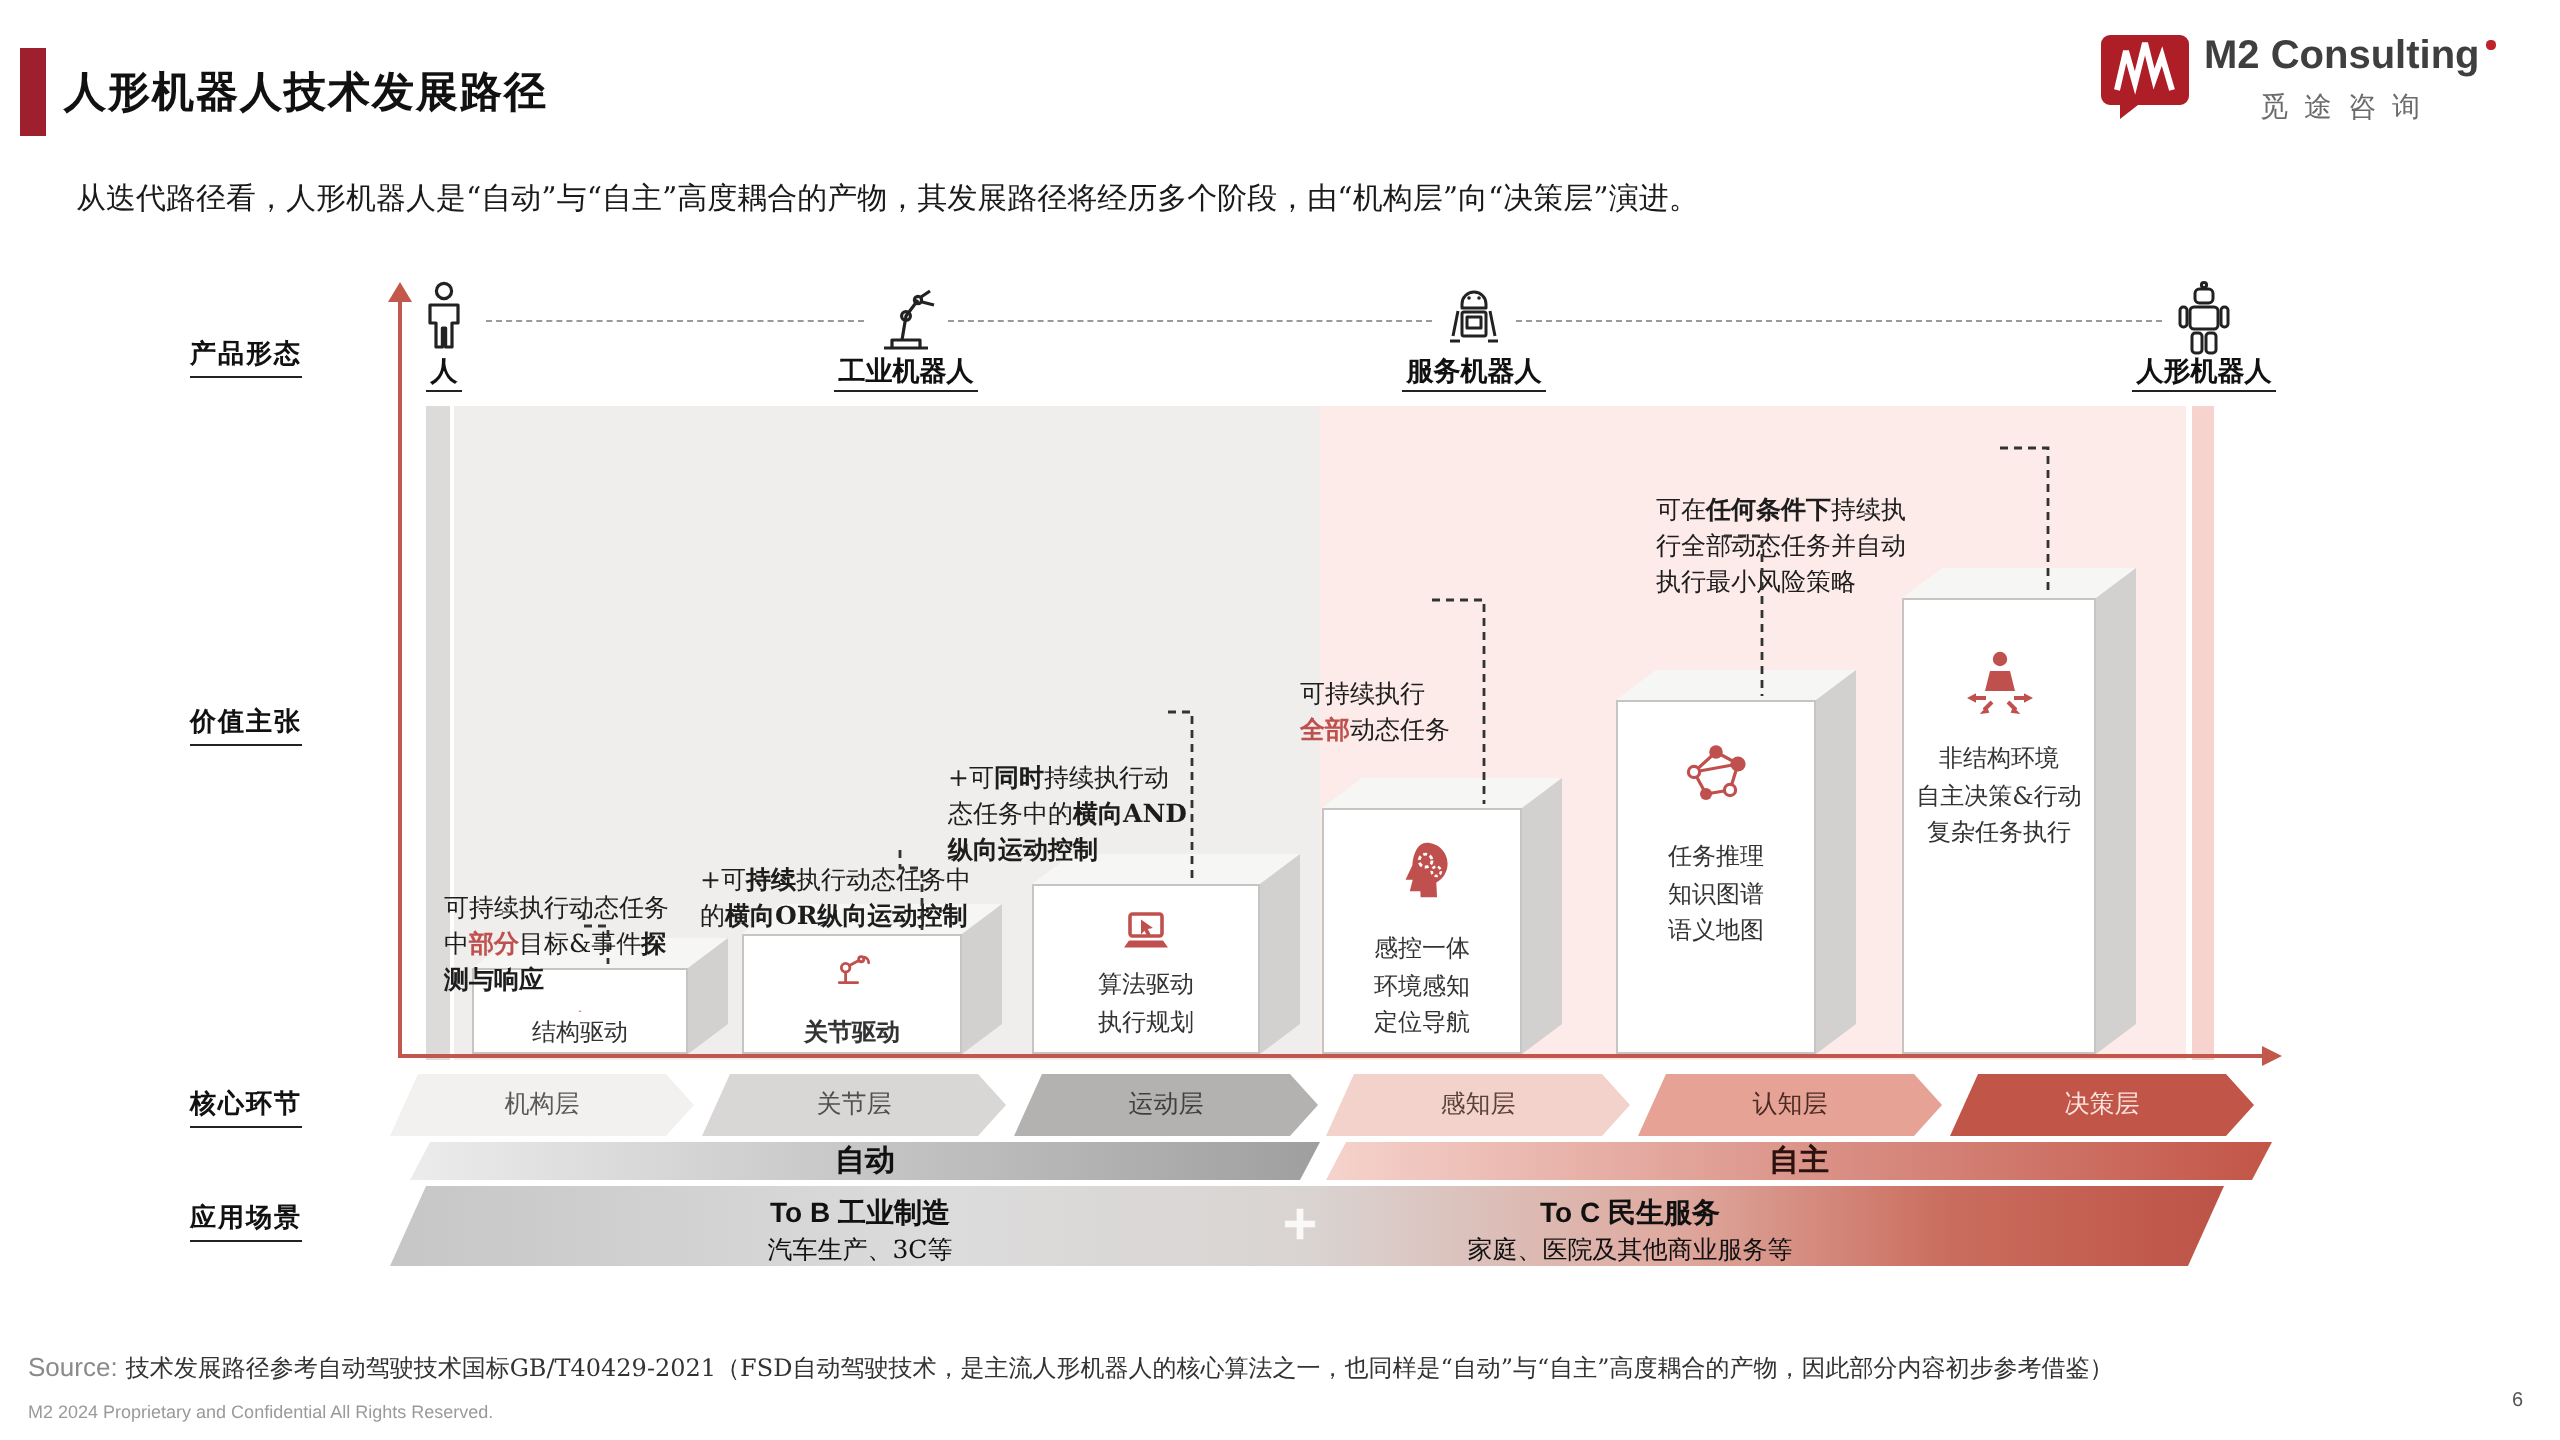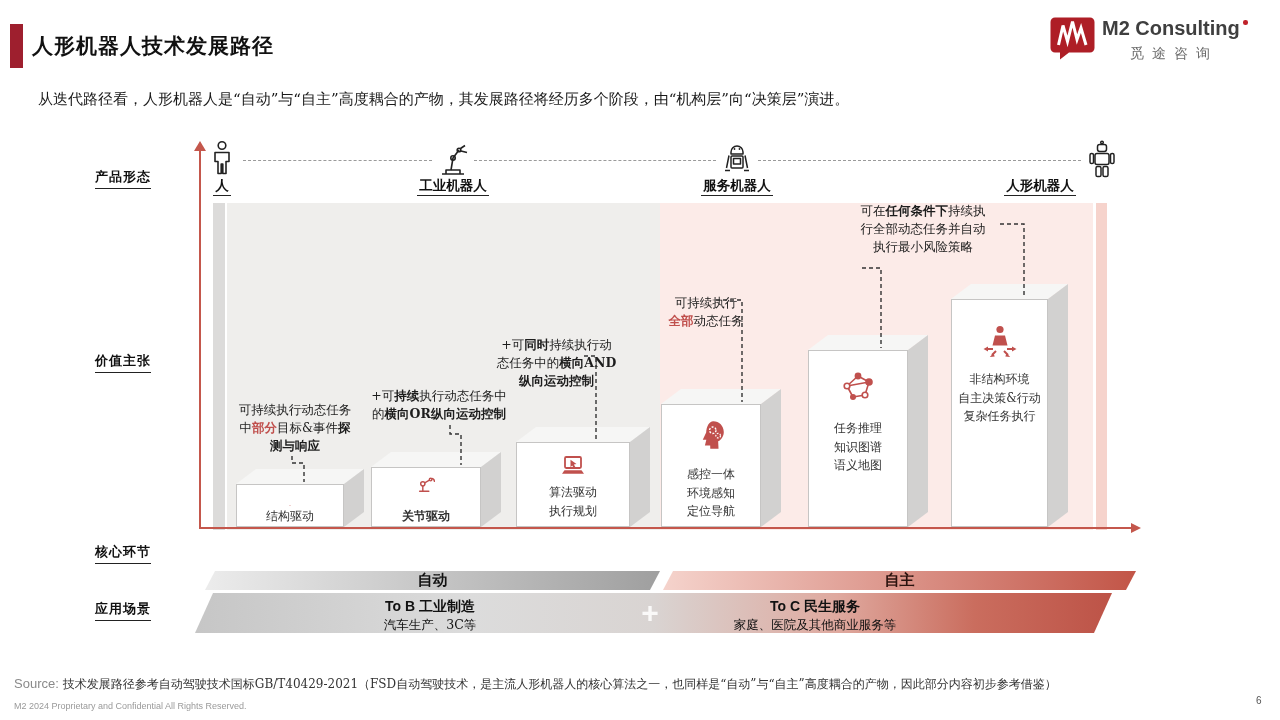--- a/index.html
+++ b/index.html
@@ -47,21 +47,21 @@
   .cube-top{position:absolute;left:0;top:-15px;width:calc(100% + 20px);height:15px;background:#f6f6f5;
             clip-path:polygon(0 100%,20px 0,100% 0,calc(100% - 20px) 100%);}
   .cube-side{position:absolute;left:100%;top:-15px;width:20px;height:calc(100% + 15px);background:#d2d1d0;
              clip-path:polygon(0 15px,100% 0,100% calc(100% - 15px),0 100%);}
   .cube-front{position:absolute;inset:0;background:#fff;border:1px solid #c6c5c4;
               display:flex;flex-direction:column;align-items:center;}
   .cube-label{font-family:"DejaVu Serif","Liberation Serif",serif;font-size:12px;color:#333;
               line-height:1.55;text-align:center;}
 
   
-  .ann{position:absolute;text-align:center;font-size:12.5px;line-height:1.45;color:#1d1d1d;}
+  .ann{position:absolute;text-align:left;font-size:12.5px;line-height:1.45;color:#1d1d1d;margin-top:44px;}
   .ann .b{font-weight:bold;}
 
   
   .stages{position:absolute;left:195px;top:537px;width:932px;height:31px;display:flex;gap:4px;}
   .stage{flex:1;display:flex;align-items:center;justify-content:center;font-size:12.5px;
          clip-path:polygon(0 100%,14px 0,calc(100% - 14px) 0,100% 50%,calc(100% - 14px) 100%);
          font-family:"DejaVu Serif","Liberation Serif",serif;}
 
   
   .mode-bar{position:absolute;top:571px;height:19px;display:flex;align-items:center;justify-content:center;
@@ -151,21 +151,21 @@
     <rect x="10" y="13.5" width="14" height="11" rx="2"></rect>
     <rect x="5" y="13.5" width="3.5" height="10" rx="1.6"></rect>
     <rect x="25.5" y="13.5" width="3.5" height="10" rx="1.6"></rect>
     <rect x="11" y="26.5" width="5" height="10" rx="1.6"></rect>
     <rect x="18" y="26.5" width="5" height="10" rx="1.6"></rect>
   </svg>
 
   <div class="prod-label" style="left:200px;width:44px;"><span>人</span></div>
   <div class="prod-label" style="left:413px;width:80px;"><span>工业机器人</span></div>
   <div class="prod-label" style="left:697px;width:80px;"><span>服务机器人</span></div>
-  <div class="prod-label" style="left:1000px;width:80px;"><span>人形机器人</span></div>
+  <div class="prod-label" style="left:1062px;width:80px;"><span>人形机器人</span></div>
 
   <div class="cube" style="left:236px;top:484px;width:108px;height:43px;">
     <div class="cube-top"></div>
       <div class="cube-side"></div>
     <div class="cube-front" style="padding-top:20px;">
       <svg width="22" height="22" viewBox="0 0 26 26">
         <circle cx="13" cy="13" r="9" fill="none" stroke="#c0504d" stroke-width="4.5" stroke-dasharray="3.6 2.8"></circle>
         <circle cx="13" cy="13" r="6" fill="#c0504d"></circle>
           <circle cx="13" cy="13" r="2.4" fill="#fff"></circle>
       </svg>
@@ -272,20 +272,40 @@
     <g fill="none" stroke="#333" stroke-width="1.4" stroke-dasharray="4 3">
       <path d="M292 456 L292 463 L304 463 L304 482"></path>
       <path d="M450 425 L450 434 L461 434 L461 465"></path>
       <path d="M584 356 L596 356 L596 440"></path>
       <path d="M716 300 L742 300 L742 402"></path>
       <path d="M862 268 L881 268 L881 348"></path>
       <path d="M1000 224 L1024 224 L1024 297"></path>
     </g>
   </svg>
 
+  <div class="stages">
+    <div class="stage" style="background: rgb(242, 241, 240); color: rgb(89, 89, 89);">
+        <span>机构层</span>
+      </div>
+    <div class="stage" style="background: rgb(216, 215, 214); color: rgb(79, 79, 79);">
+        <span>关节层</span>
+      </div>
+    <div class="stage" style="background: rgb(179, 178, 177); color: rgb(63, 63, 63);">
+        <span>运动层</span>
+      </div>
+    <div class="stage" style="background: rgb(243, 210, 203); color: rgb(90, 66, 60);">
+        <span>感知层</span>
+      </div>
+    <div class="stage" style="background: rgb(229, 162, 149); color: rgb(77, 43, 37);">
+        <span>认知层</span>
+      </div>
+    <div class="stage" style="background: rgb(192, 85, 72); color: rgb(251, 228, 223);">
+        <span>决策层</span>
+      </div>
+  </div>
 
   <div class="mode-bar mode-auto">
       <span>自动</span>
     </div>
   <div class="mode-bar mode-autonomous">
       <span>自主</span>
     </div>
 
   <div class="app-bar"></div>
   <div class="app-block" style="left:300px;top:596px;width:260px;">

